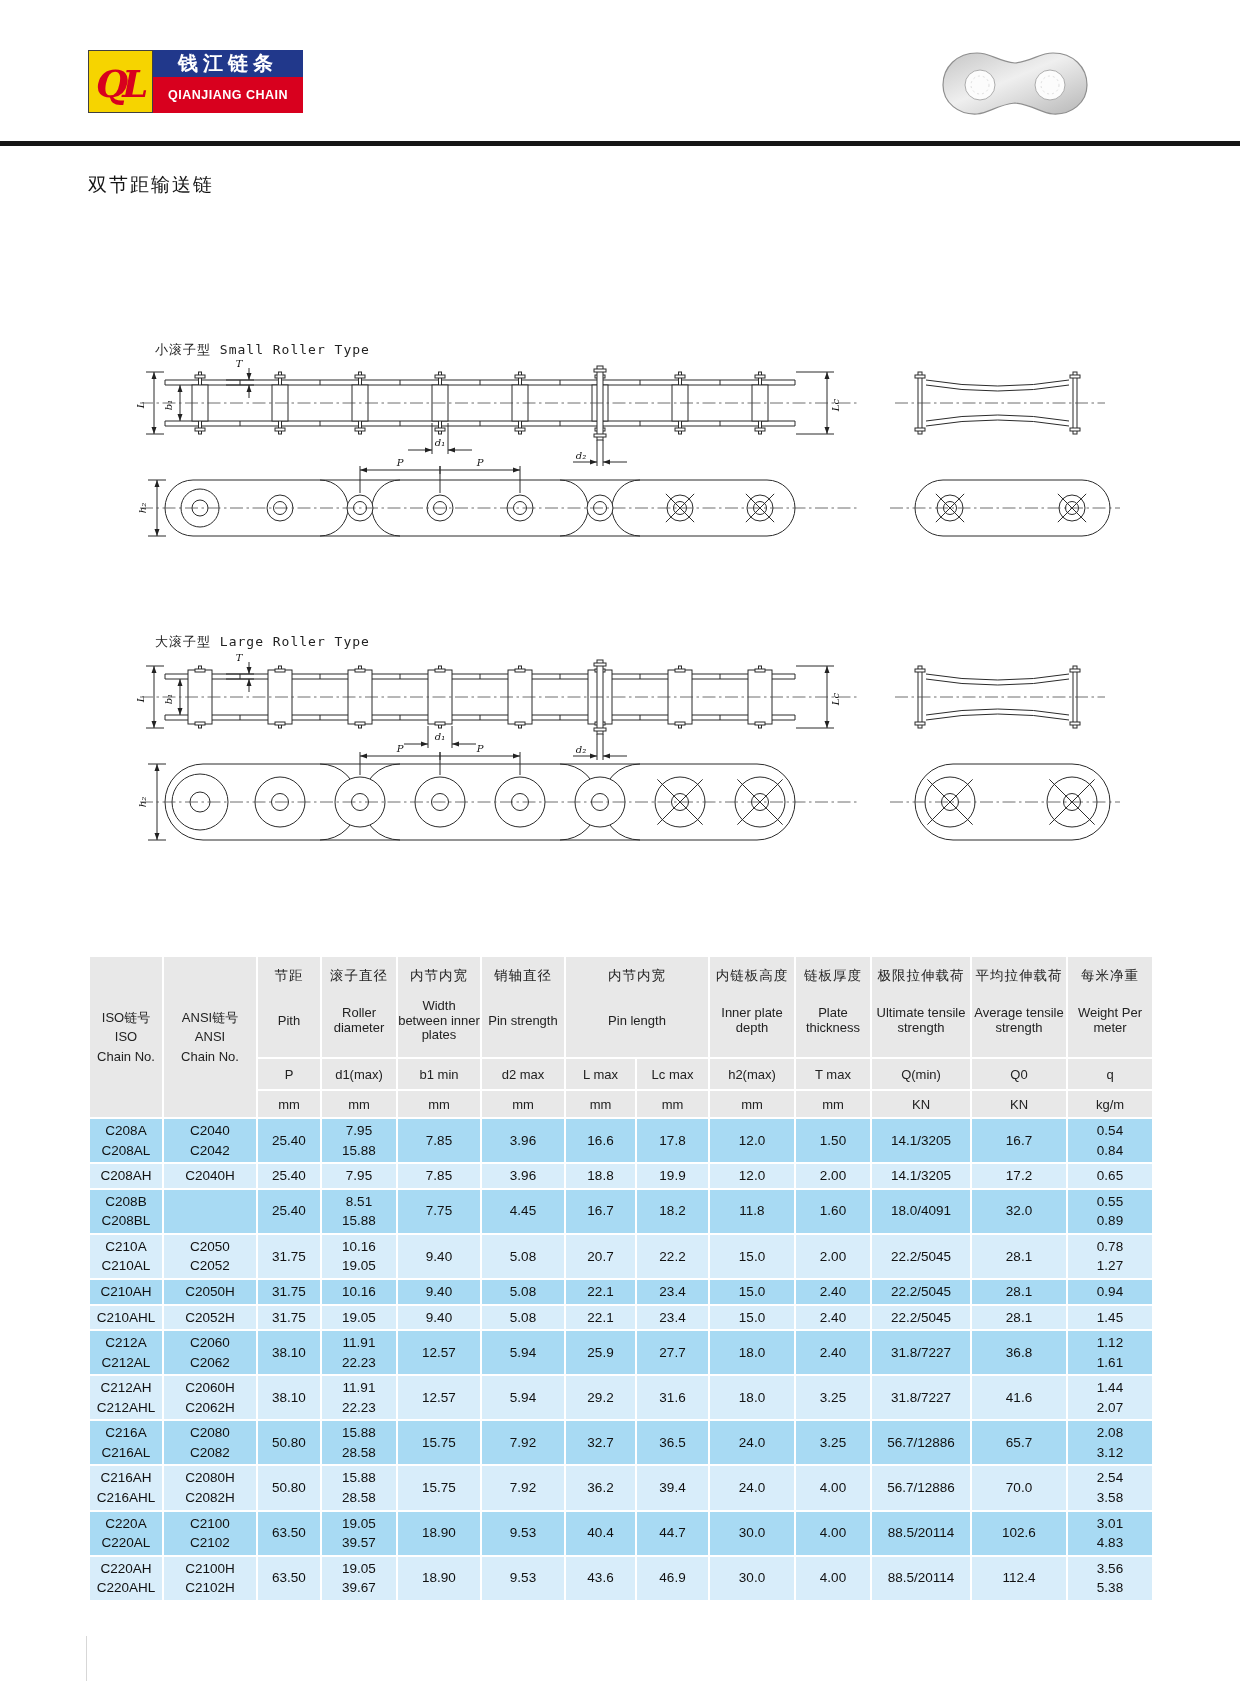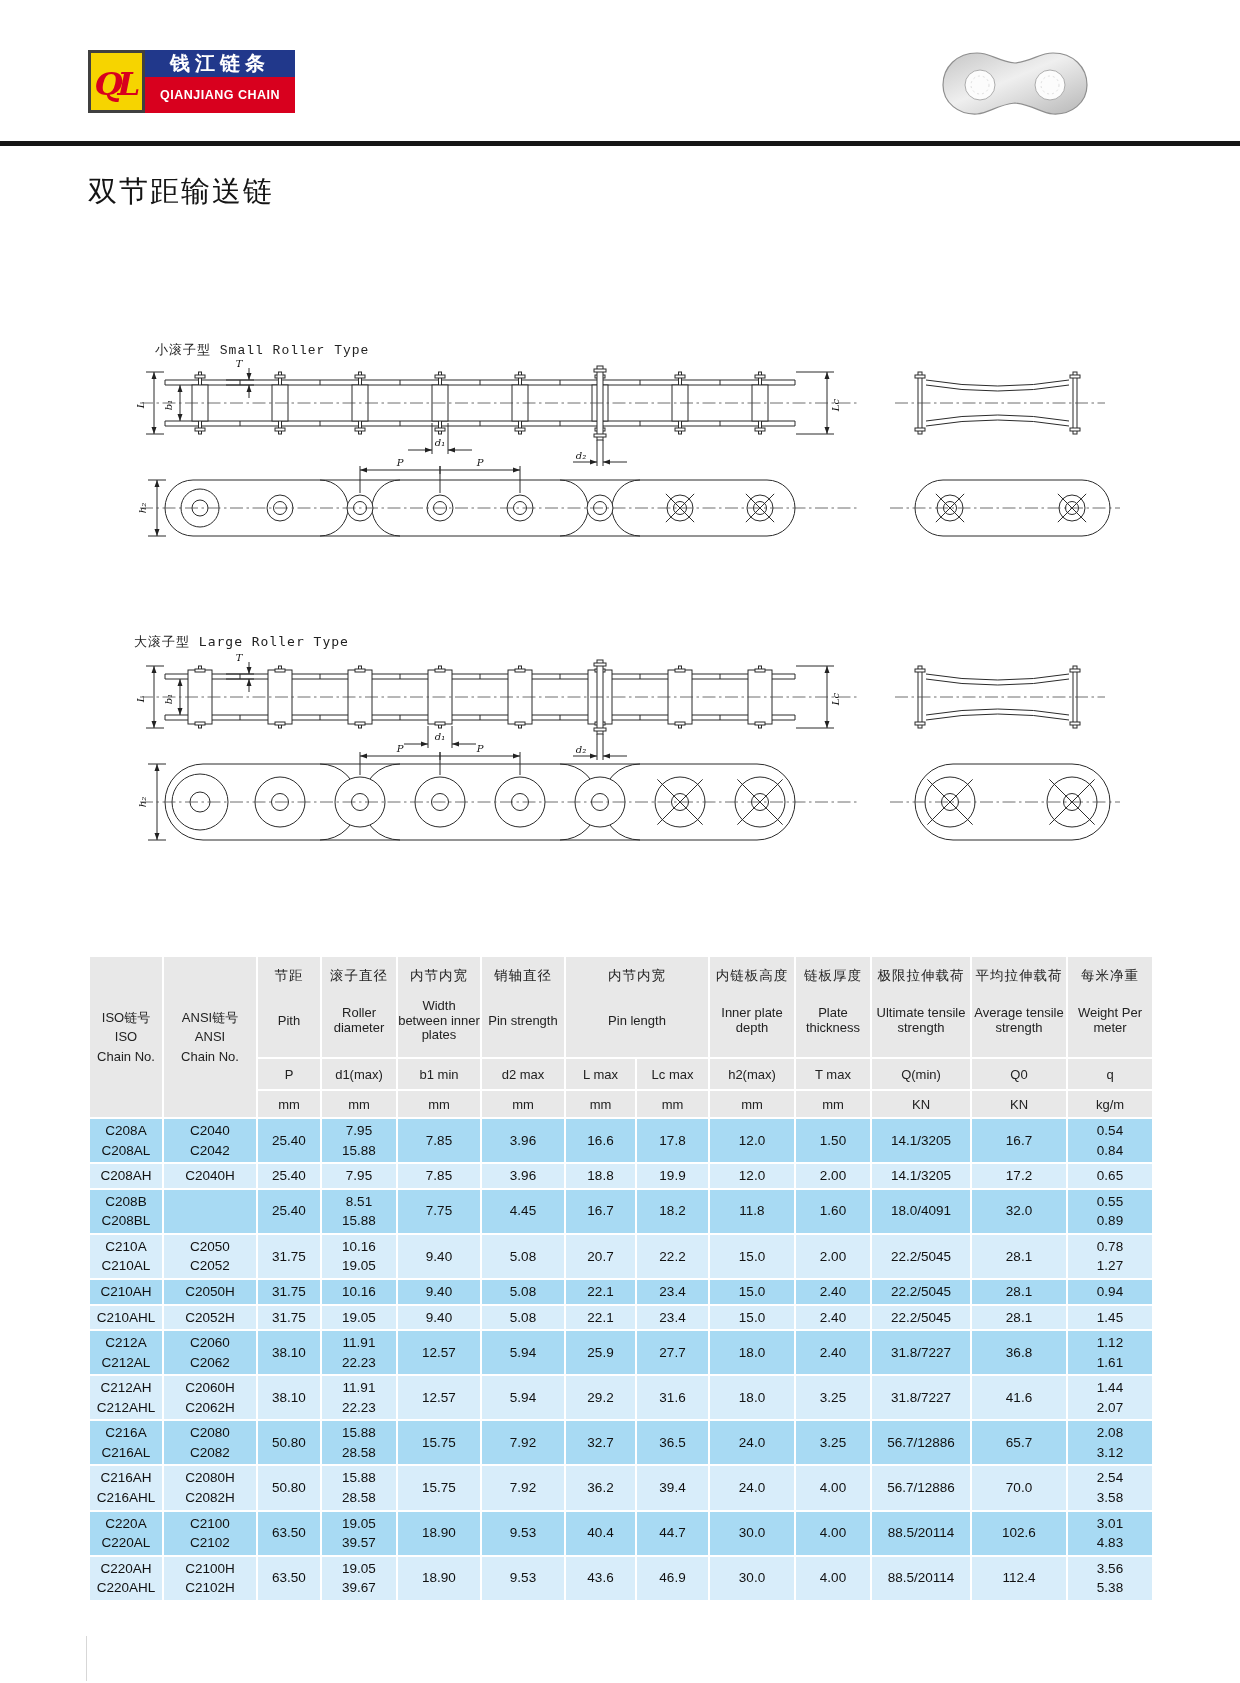--- a/index.html
+++ b/index.html
@@ -1,38 +1,38 @@
 <!DOCTYPE html>
 <html><head>
 <meta charset="utf-8">
 <style>
   html,body{margin:0;padding:0;background:#e8e8e8;}
   .page{position:relative;width:1240px;height:1683px;margin:0 auto;background:#ffffff;
         font-family:"Liberation Sans",sans-serif;overflow:hidden;}
 
   
   .logo{position:absolute;left:88px;top:50px;display:flex;height:63px;}
-  .logo-yellow{width:57px;height:63px;background:#f6d400;border:3px solid #404040;
+  .logo-yellow{width:65px;height:63px;background:#f6d400;border:1px solid #404040;
                box-sizing:border-box;display:flex;align-items:center;justify-content:center;}
   .logo-right{width:150px;display:flex;flex-direction:column;}
   .logo-blue{height:32px;background:#21388b;color:#fff;display:flex;align-items:center;
              justify-content:center;font-size:20px;font-weight:bold;letter-spacing:5px;}
   .logo-red{height:48px;background:#d8001e;color:#fff;display:flex;align-items:center;
             justify-content:center;font-size:12.5px;font-weight:bold;letter-spacing:0.5px;}
   .photo{position:absolute;left:935px;top:46px;}
   .divider{position:absolute;left:0;top:141px;width:1240px;height:5px;background:#151515;}
 
   
-  .title-cn{position:absolute;left:88px;top:172px;font-size:29px;color:#141414;letter-spacing:2px;}
+  .title-cn{position:absolute;left:88px;top:172px;font-size:19px;color:#141414;letter-spacing:2px;}
   .title-en{position:absolute;left:88px;top:202px;font-size:26px;color:#111;}
 
   
   .diag-label{position:absolute;font:13px "DejaVu Sans Mono",monospace;color:#222;letter-spacing:1px;}
-  #lbl-small{left:155px;top:341px;font-family:Liberation Mono, monospace;}
-  #lbl-large{left:134px;top:633px;}
+  #lbl-small{left:155px;top:341px;}
+  #lbl-large{left:155px;top:633px;}
   .diag{position:absolute;left:100px;width:1040px;height:195px;}
   #diag-small{top:358px;}
   #diag-large{top:652px;}
   .diag svg .ln{stroke:#2b2b2b;stroke-width:1;fill:none;}
   .diag svg .wf{fill:#ffffff;stroke:#2b2b2b;stroke-width:1;}
   .diag svg .cline{stroke:#4a4a4a;stroke-width:0.8;fill:none;stroke-dasharray:13 3.5 2.5 3.5;}
   .diag svg .ap{fill:#222;stroke:none;}
   .diag svg text{font:italic 10px "DejaVu Serif",serif;fill:#111;}
 
   

